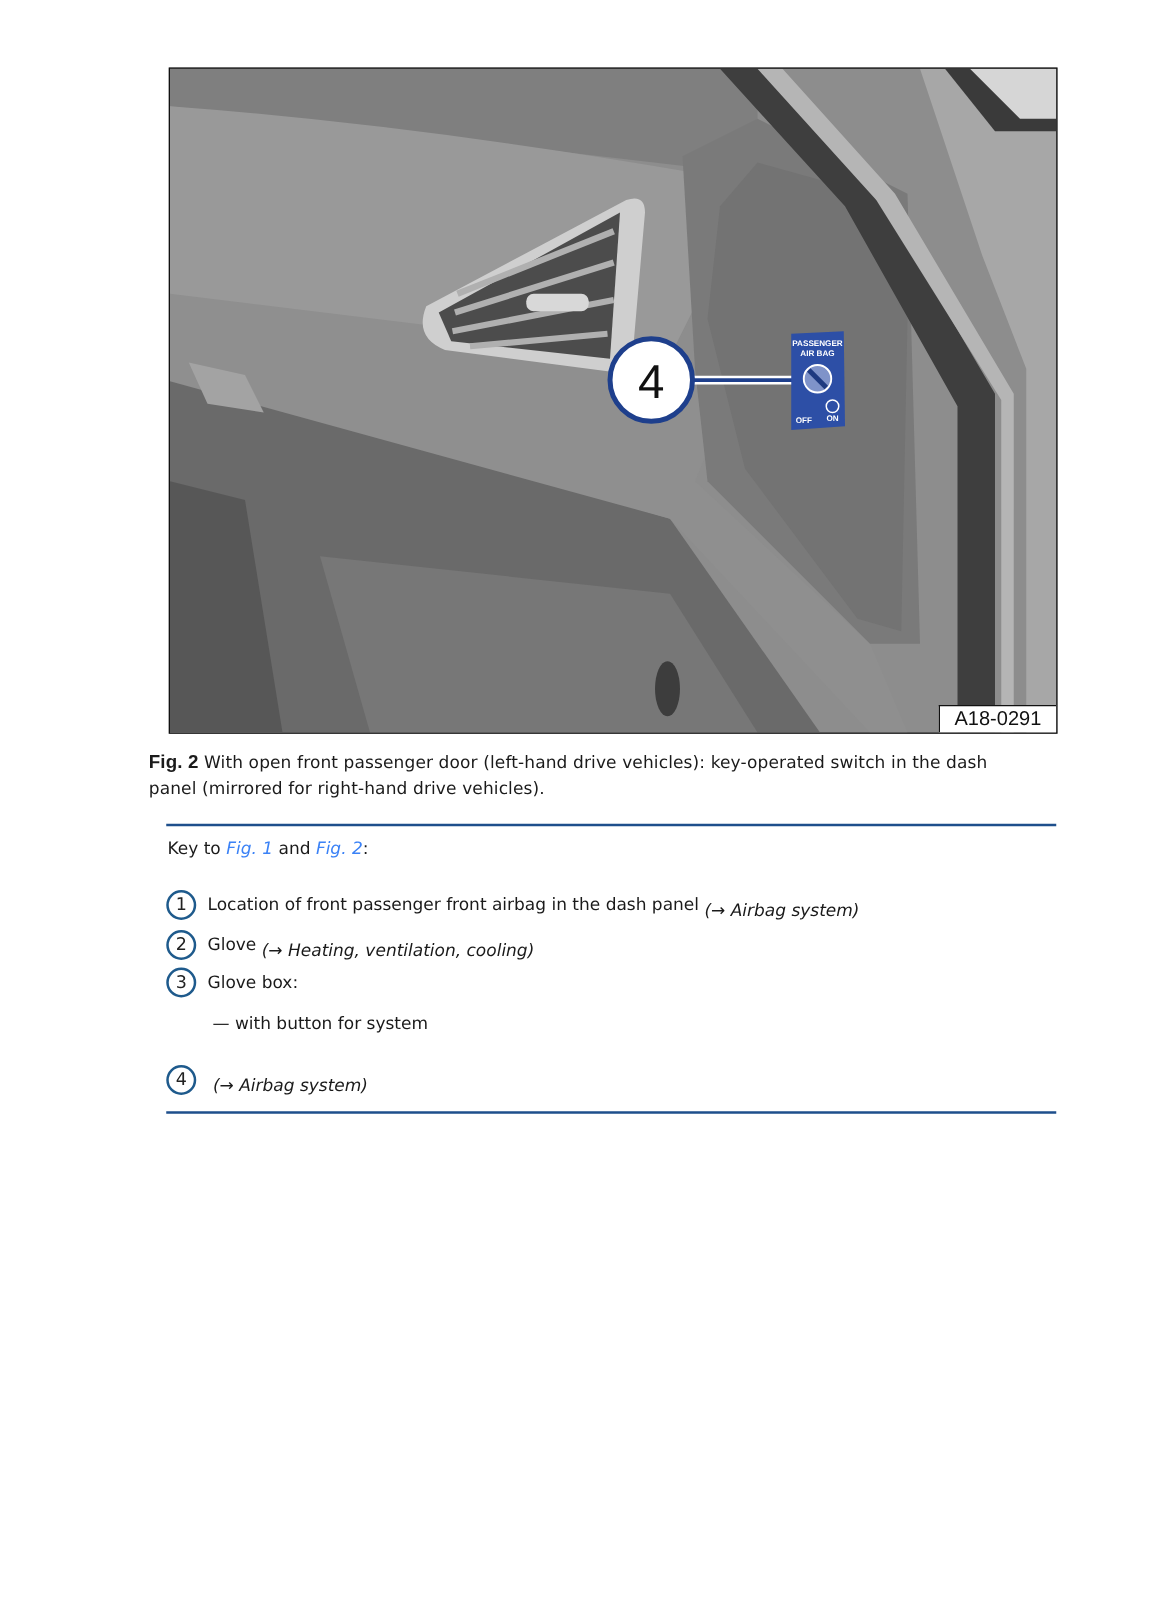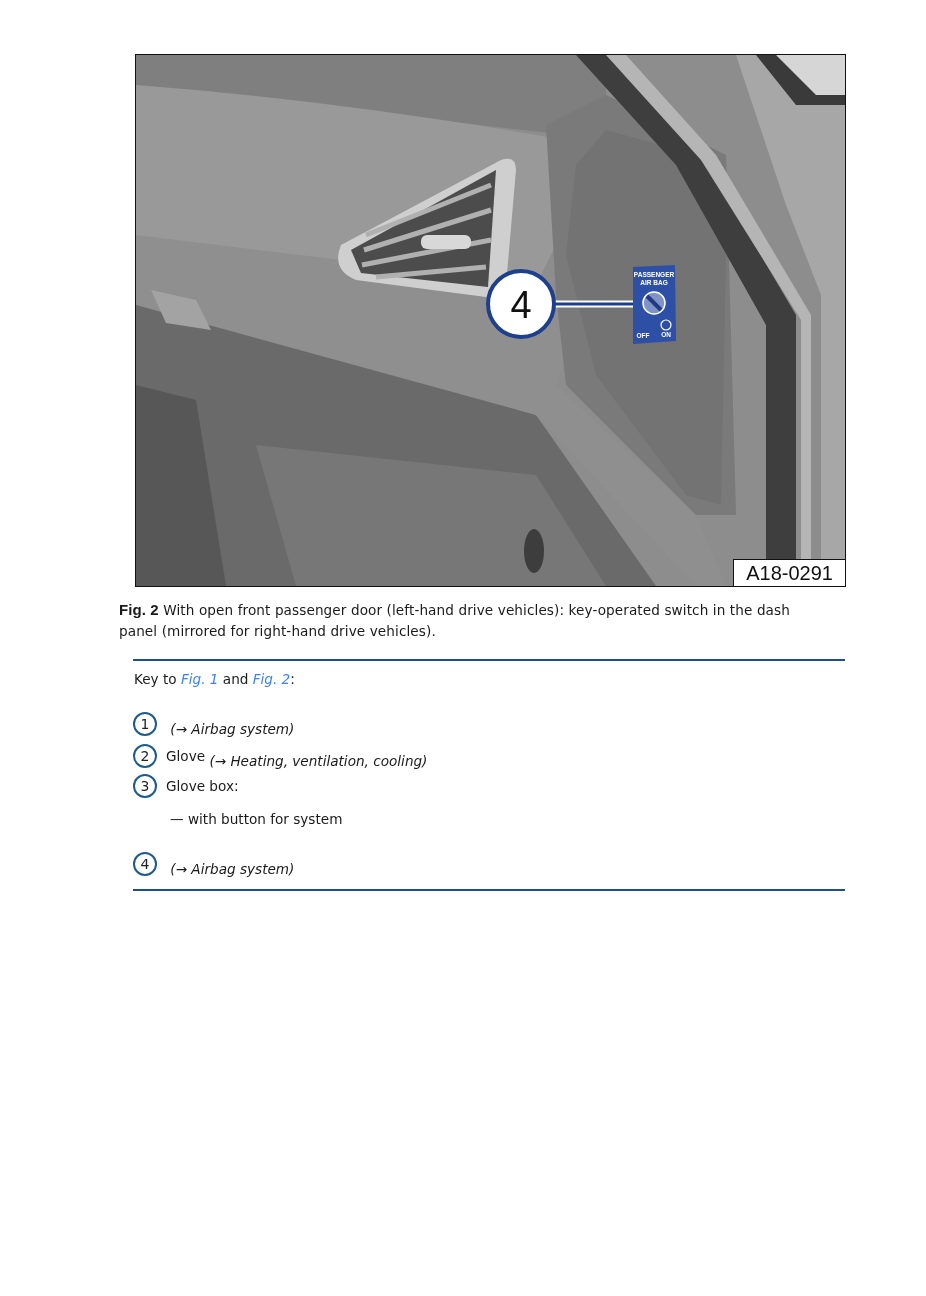--- a/index.html
+++ b/index.html
@@ -1,19 +1,19 @@
 <!DOCTYPE html>
 <html><head>
 <meta charset="utf-8">
 <style>
   html, body { margin:0; padding:0; background:#ffffff; }
   body { width:926px; height:1296px; position:relative; font-family:"DejaVu Sans", sans-serif; color:#1a1a1a; }
   .figure { position:absolute; left:135px; top:54px; width:709px; height:531px; border:1.5px solid #111; overflow:hidden; background:#8c8c8c; }
   .figure svg { display:block; }
-  .fig-id { position:absolute; right:0; bottom:0; background:#fff; border-left:1.5px solid #111; border-top:1.5px solid #111; padding:2px 12px 1px 12px; font-family:"Liberation Sans", sans-serif; font-size:20px; color:#111; }
+  .fig-id { position:absolute; right:0; bottom:0; background:#fff; border-left:1.5px solid #111; border-top:1.5px solid #111; padding:2px 12px 1px 12px; font-family:"Liberation Sans", sans-serif; font-size:16px; color:#111; }
   .caption { position:absolute; left:119px; top:599px; width:700px; font-size:13.6px; line-height:21px; letter-spacing:0.1px; }
   .caption .fig-label { font-family:"Liberation Sans", sans-serif; font-weight:bold; font-size:15px; }
   .rule { position:absolute; left:133px; width:712px; height:2px; background:#1e4f8c; }
   .key-intro { position:absolute; left:134px; top:671px; font-size:13.6px; }
   .link { color:#3b82f6; font-style:italic; }
   .item { position:absolute; left:133px; display:flex; align-items:center; font-size:13.6px; }
   .bullet { width:24px; height:24px; border:2px solid #1e5a8c; border-radius:50%; box-sizing:border-box; display:flex; align-items:center; justify-content:center; font-size:14px; color:#222; margin-right:9px; }
   .ref { font-style:italic;margin-top:11px; }
   .sub { position:absolute; left:170px; top:811px; font-size:13.6px; }
 </style>
@@ -79,21 +79,21 @@
 
 <div class="key-intro">
   <span>Key to</span>
   <span class="link">Fig. 1</span>
   <span>and</span>
   <span class="link">Fig. 2</span><span>:</span>
 </div>
 
 <div class="item" style="top:710px;">
   <span class="bullet">1</span>
-  &nbsp;<span class="ref">(→ Airbag system)</span>
+  <span>Location of front passenger front airbag in the dash panel</span>&nbsp;<span class="ref">(→ Airbag system)</span>
 </div>
 
 <div class="item" style="top:742px;">
   <span class="bullet">2</span>
   <span>Glove</span>&nbsp;<span class="ref">(→ Heating, ventilation, cooling)</span>
 </div>
 
 <div class="item" style="top:774px;">
   <span class="bullet">3</span>
   <span>Glove box:</span>

